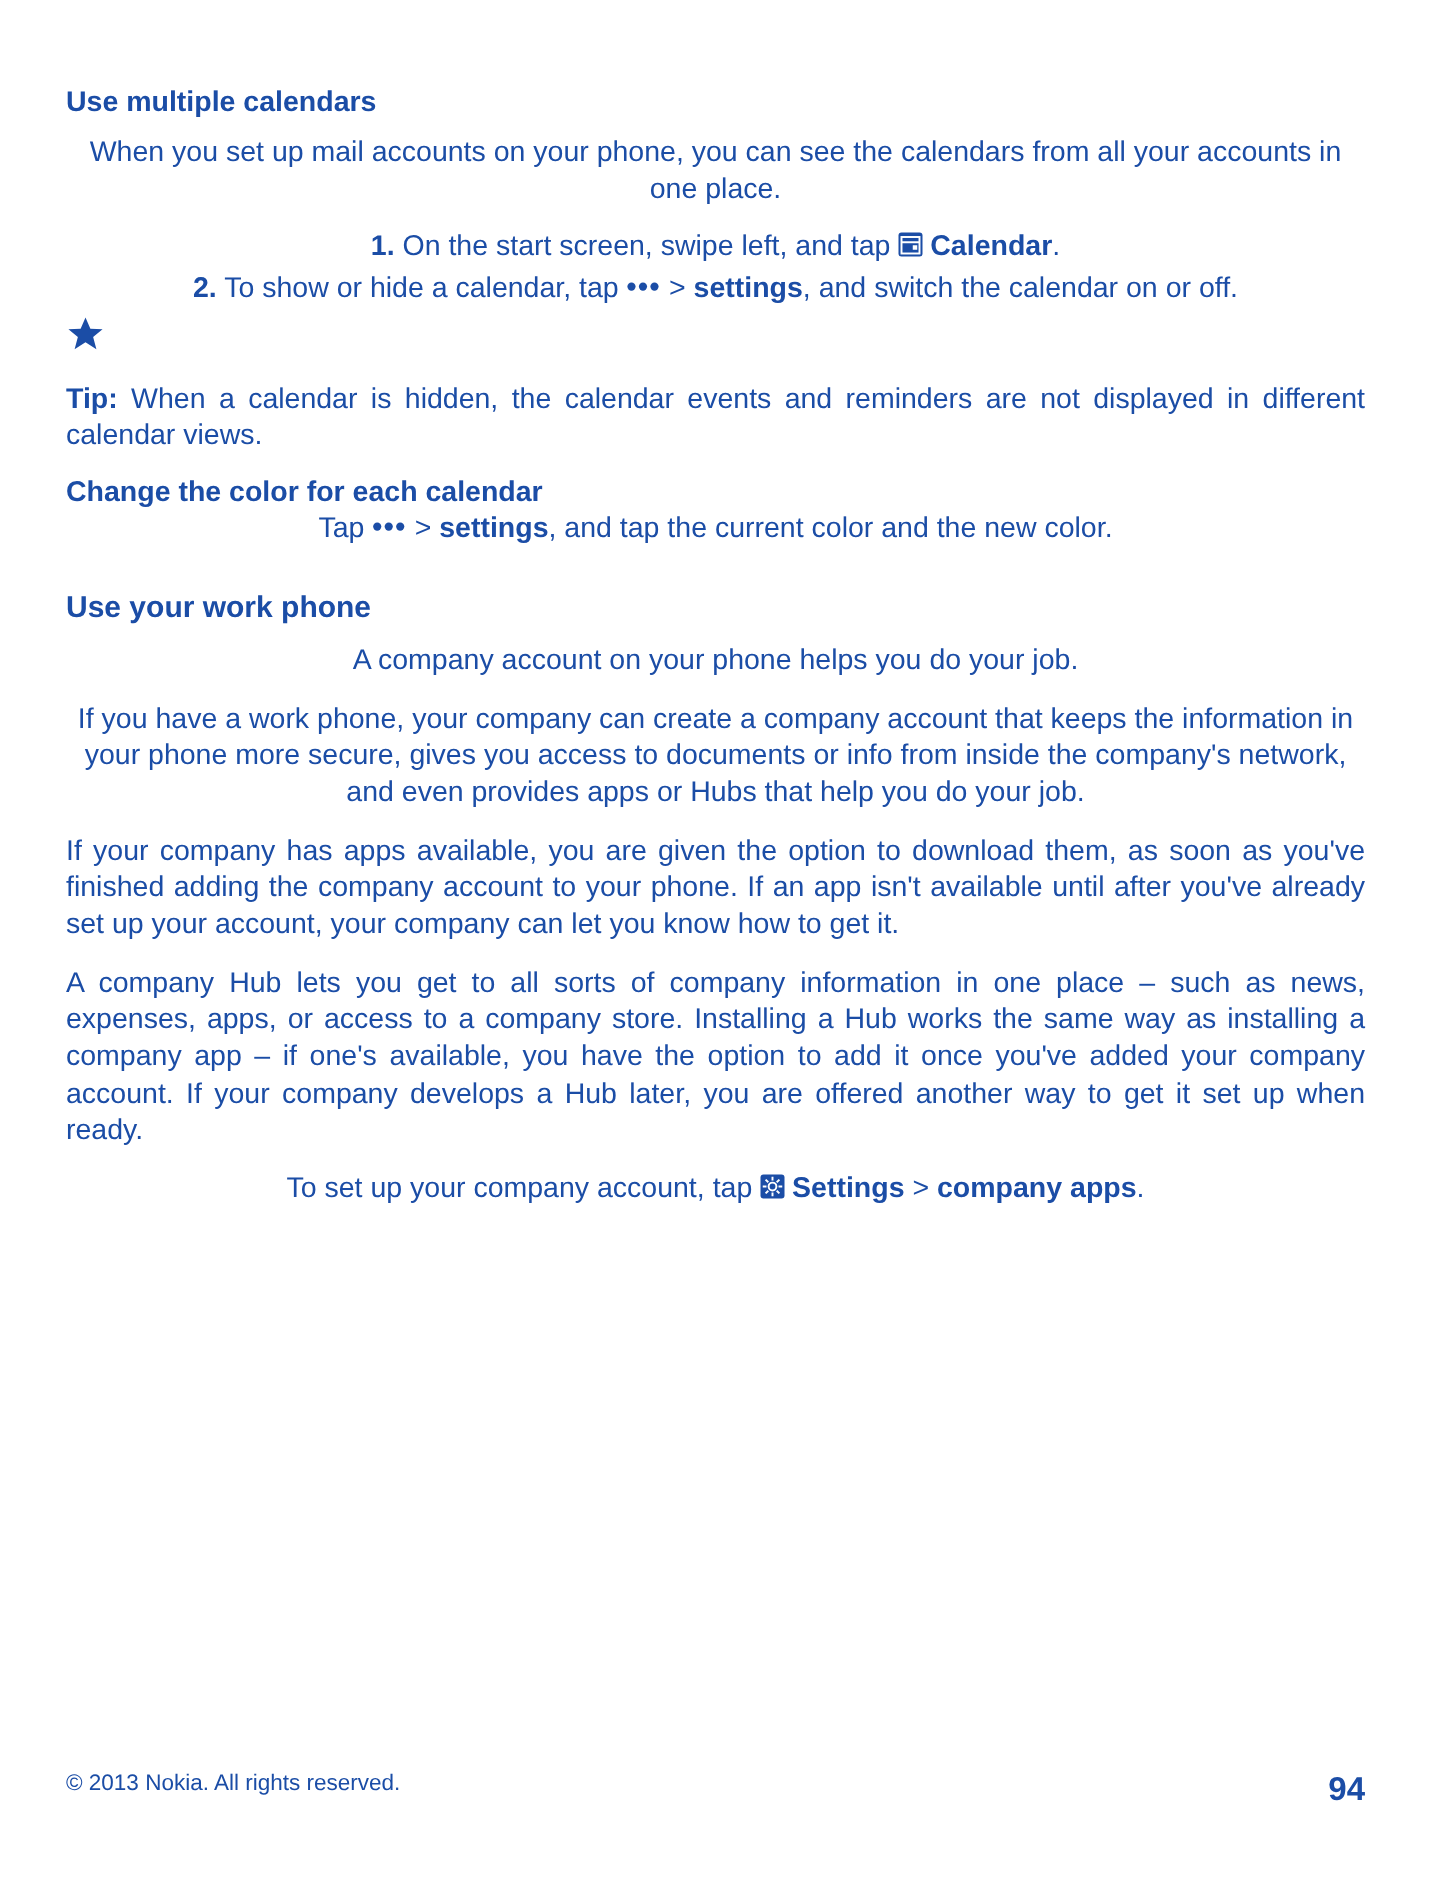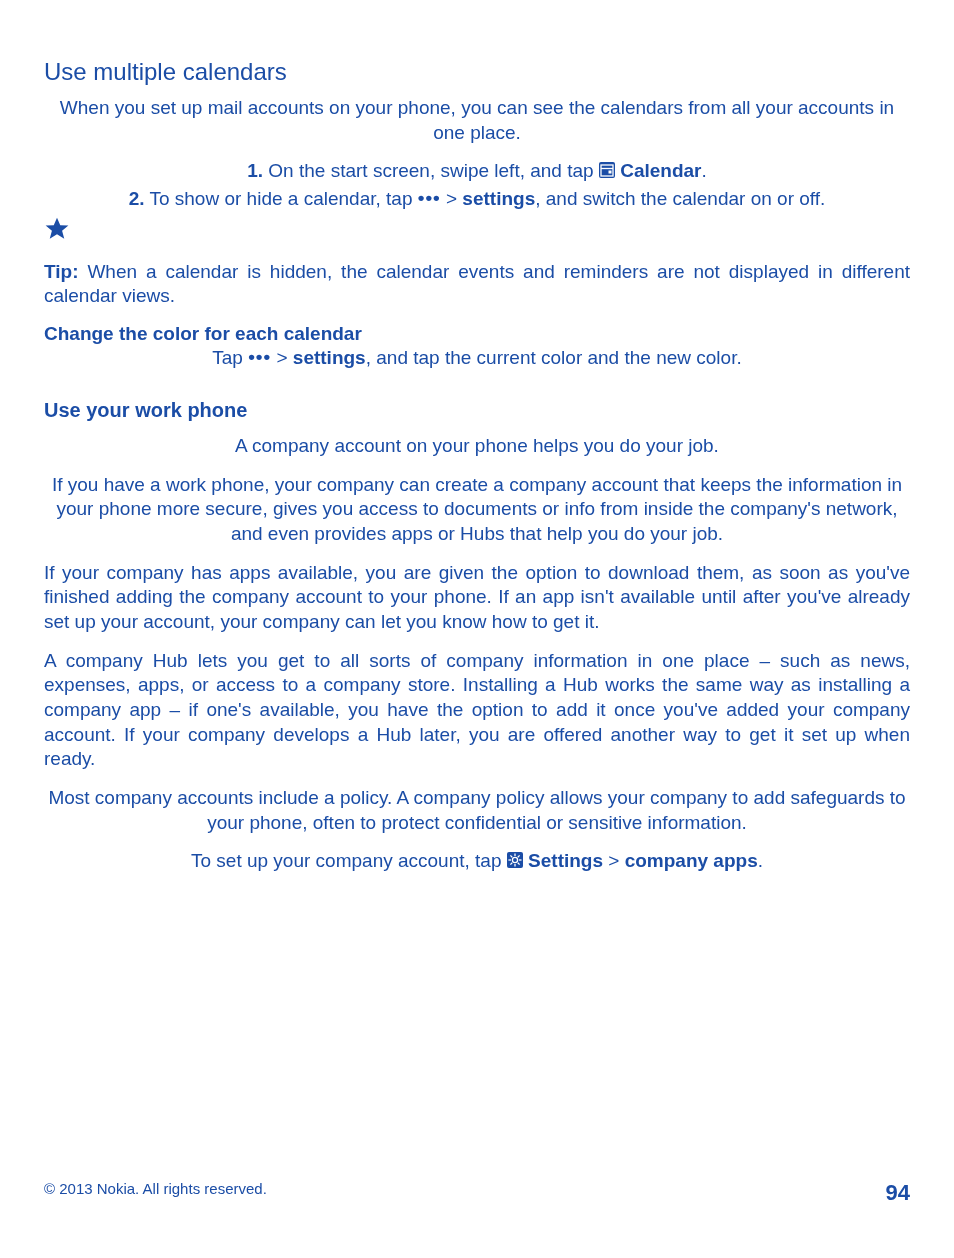--- a/index.html
+++ b/index.html
@@ -15,22 +15,22 @@
     height: 1258px;
     padding: 58px 44px 52px 44px;
     display: flex;
     flex-direction: column;
     position: relative;
   }
   .content {
     flex: 1 1 auto;
   }
   .heading-small {
-    font-weight: 400;
-    font-size: 24px;
+    font-weight: 700;
+    font-size: 19px;
     margin: 0 0 10px 0;
   }
   .heading-medium {
     font-weight: 700;
     font-size: 20px;
     margin: 28px 0 12px 0;
   }
   p {
     font-size: 19px;
     line-height: 1.3;
@@ -136,21 +136,20 @@
     <p class="nostretch">
       <span>Tap </span><span class="more-dots">•••</span><span> &gt; </span><span class="bold">settings</span><span>, and tap the current color and the new color.</span>
     </p>
 
     <h2 class="heading-medium">Use your work phone</h2>
 
     <p class="nostretch">A company account on your phone helps you do your job.</p>
     <p class="nostretch">If you have a work phone, your company can create a company account that keeps the information in your phone more secure, gives you access to documents or info from inside the company's network, and even provides apps or Hubs that help you do your job.</p>
     <p>If your company has apps available, you are given the option to download them, as soon as you've finished adding the company account to your phone. If an app isn't available until after you've already set up your account, your company can let you know how to get it.</p>
     <p>A company Hub lets you get to all sorts of company information in one place – such as news, expenses, apps, or access to a company store. Installing a Hub works the same way as installing a company app – if one's available, you have the option to add it once you've added your company account. If your company develops a Hub later, you are offered another way to get it set up when ready.</p>
-    <p class="nostretch">Most company accounts include a policy. A company policy allows your company to add safeguards to your phone, often to protect confidential or sensitive information.</p>
 
     <p class="nostretch">
       <span>To set up your company account, tap </span><span class="icon-tile"><svg viewBox="0 0 16 16">
             <circle cx="8" cy="8" r="2.6" fill="none" stroke="#ffffff" stroke-width="1.3"></circle>
             <g stroke="#ffffff" stroke-width="1.3">
               <line x1="8" y1="1.5" x2="8" y2="4"></line>
               <line x1="8" y1="12" x2="8" y2="14.5"></line>
               <line x1="1.5" y1="8" x2="4" y2="8"></line>
               <line x1="12" y1="8" x2="14.5" y2="8"></line>
               <line x1="3.4" y1="3.4" x2="5.2" y2="5.2"></line>

